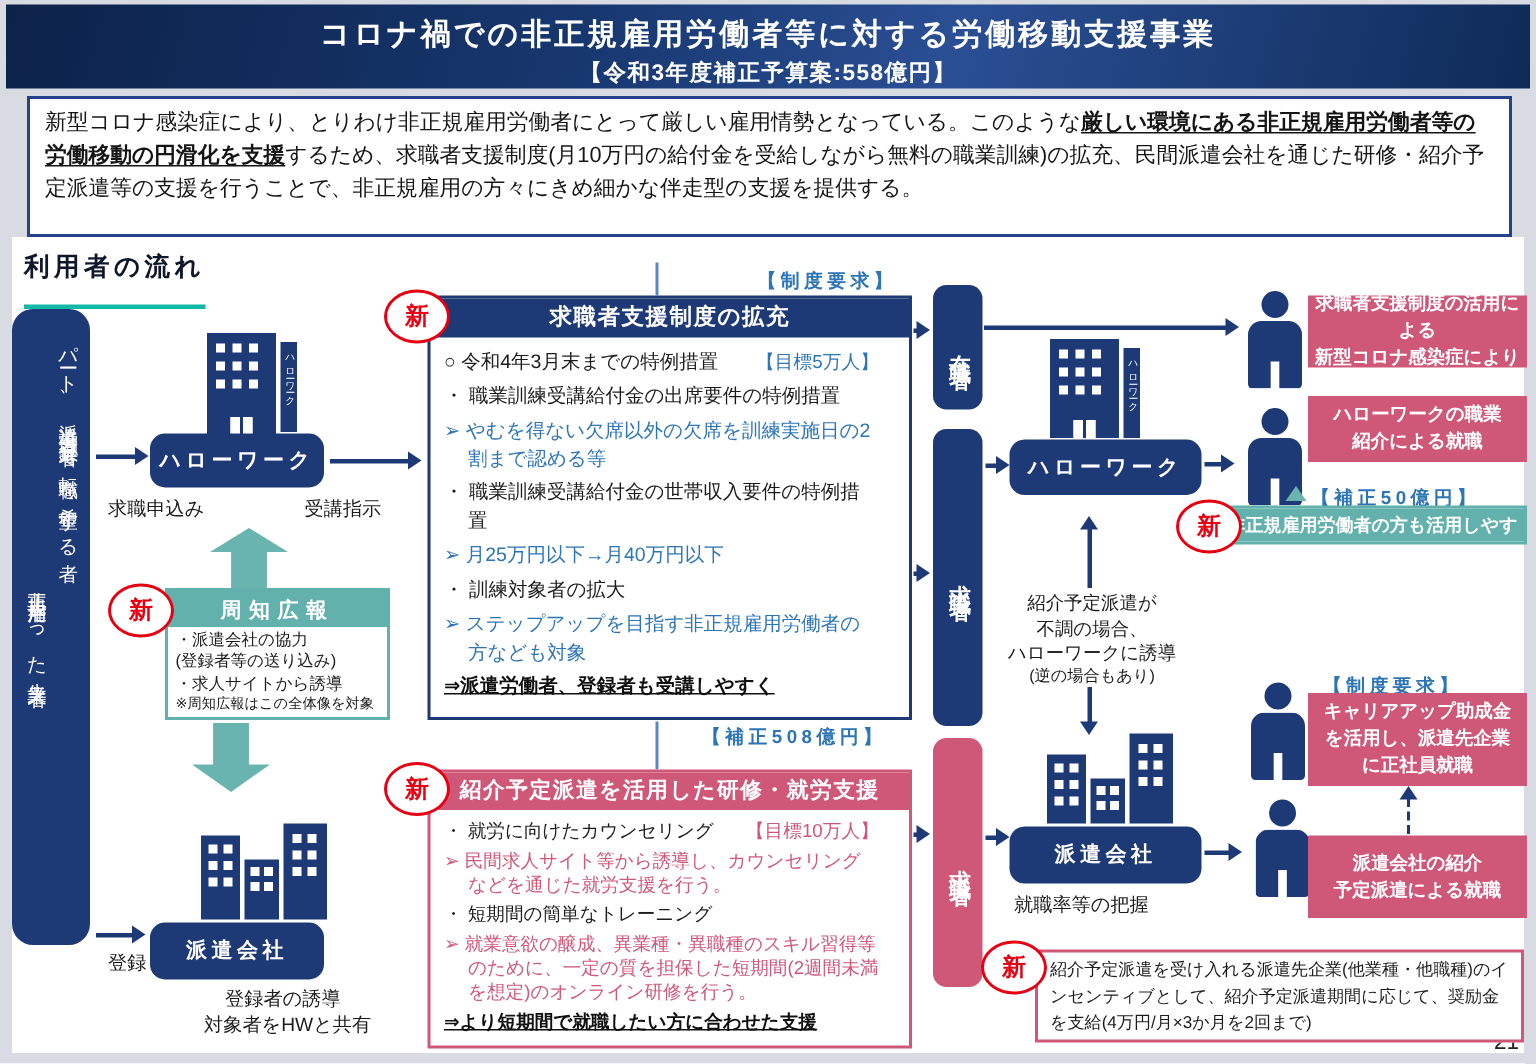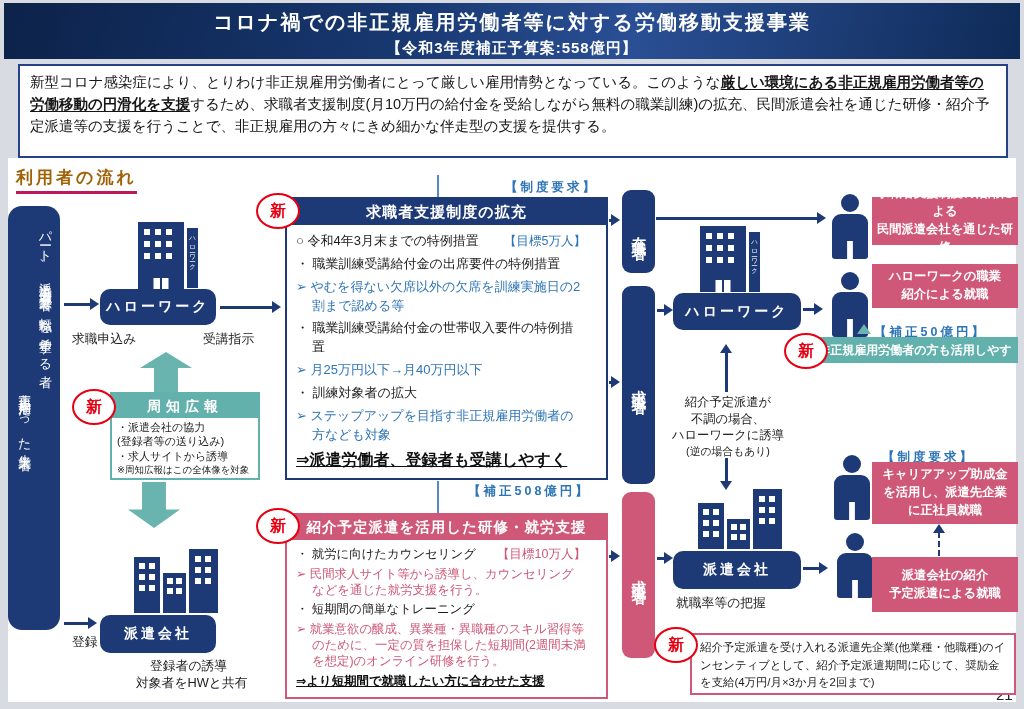--- a/index.html
+++ b/index.html
@@ -6,21 +6,21 @@
   .slide{position:relative;width:1024px;height:709px;background:#d9dbe3;font-family:"Liberation Sans","DejaVu Sans",sans-serif;overflow:hidden;}
   
   .hdr{position:absolute;left:4px;top:3px;right:4px;height:56px;background:linear-gradient(105deg,#0c2249 0%,#17376f 38%,#2a4f94 62%,#0e2a57 100%);color:#fff;text-align:center;}
   .hdr .t1{font-size:20px;font-weight:bold;letter-spacing:2px;margin-top:6px;}
   .hdr .t2{font-size:15px;font-weight:bold;letter-spacing:1px;margin-top:3px;}
   
   .intro{position:absolute;left:18px;top:64px;width:966px;height:78px;background:#fff;border:2px solid #24418a;padding:6px 10px;font-size:14.5px;line-height:1.5;color:#151515;}
   .intro b{text-decoration:underline;text-underline-offset:2px;}
   .panel{position:absolute;left:8px;top:158px;width:1008px;height:544px;background:#fff;}
   
-  .sec{position:absolute;left:16px;top:166px;font-size:17px;font-weight:bold;color:#a16207;letter-spacing:3px;border-bottom:3px solid #be185d;padding-bottom:2px;}
+  .sec{position:absolute;left:16px;top:166px;font-size:17px;font-weight:bold;color:#0f172a;letter-spacing:3px;border-bottom:3px solid #14b8a6;padding-bottom:14px;}
   
   .leftbar{position:absolute;left:8px;top:206px;width:52px;height:424px;background:#1e3a76;border-radius:14px;color:#fff;font-size:13px;writing-mode:vertical-rl;padding:16px 5px;box-sizing:border-box;letter-spacing:2px;line-height:1.6;}
   .leftbar .g2{margin-top:162px;display:block;}
   .leftbar .g1{display:block;}
   
   .vbar{position:absolute;width:33px;border-radius:9px;color:#fff;font-weight:bold;font-size:14.5px;letter-spacing:5px;writing-mode:vertical-rl;display:flex;align-items:center;justify-content:center;}
   .vnavy{background:#1e3a76;} .vpink{background:#cf5878;}
   
   .nbox{position:absolute;background:#1e3a76;color:#fff;border-radius:10px;display:flex;align-items:center;justify-content:center;font-size:14px;font-weight:bold;letter-spacing:3px;}
   
@@ -58,21 +58,21 @@
   .bb-head.hblue{background:#1e3a76;font-size:15px;height:26px;line-height:26px;}
   .bb-head.hpink{background:#cf5878;font-size:14.5px;height:25px;line-height:25px;}
   .bb-body{padding:3px 20px 2px 9px;}
   .bx-li{font-size:13px;line-height:1.45;color:#1c1c1c;margin:4px 0;padding-left:16px;text-indent:-16px;}
   .bx-li.subB{color:#2e75b6;}
   .bx-li.subP{color:#cf5878;}
   .bx-li.p2{font-size:12.4px;line-height:1.32;margin:3px 0;}
   .frow{display:flex;justify-content:space-between;align-items:baseline;padding-left:0;text-indent:0;}
   .goalB{color:#2e75b6;font-size:12.5px;white-space:nowrap;}
   .goalP{color:#cf5878;font-size:12.5px;white-space:nowrap;}
-  .concl{font-weight:bold;text-decoration:underline;color:#101010;font-size:16px;margin-top:3px;text-indent:0;padding-left:0;}
+  .concl{font-weight:bold;text-decoration:underline;color:#101010;font-size:13px;margin-top:3px;text-indent:0;padding-left:0;}
   
   .bluecap{position:absolute;color:#2e75b6;font-weight:bold;font-size:12.5px;letter-spacing:3px;white-space:nowrap;}
   .lead{position:absolute;width:2px;background:#5b87c5;}
   
   .plabel{position:absolute;background:#cf5878;color:#fff;font-weight:bold;font-size:12.3px;line-height:1.45;display:flex;flex-direction:column;align-items:center;justify-content:center;text-align:center;}
   
   .tealbox{position:absolute;left:812px;top:337px;width:206px;background:#fff;border:2.5px solid #63b1ac;box-sizing:border-box;z-index:4;}
   .tealbox .th{background:#63b1ac;color:#fff;font-weight:bold;font-size:12px;text-align:center;height:22px;line-height:22px;}
   .tealbox .tb{padding:5px 6px;font-size:12.3px;color:#1c1c1c;line-height:1.38;}
   
@@ -207,21 +207,21 @@
   <div class="arr" style="left:657px;top:557px;width:8px;"></div>
   <div class="smalltxt" style="left:676px;top:595px;">就職率等の把握</div>
   <div class="arr" style="left:803px;top:567px;width:17px;"></div>
 
   <div class="person" style="left:830px;top:194px;">
       <div class="p-head"></div>
       <div class="p-body"></div>
     </div>
   <div class="plabel" style="left:872px;top:197px;width:146px;height:48px;">
     <div>求職者支援制度の活用による</div>
-    <div>民間派遣会社を通じた研修</div>
+    <div>新型コロナ感染症により</div>
   </div>
   <div class="person" style="left:830px;top:272px;">
       <div class="p-head"></div>
       <div class="p-body"></div>
     </div>
   <div class="plabel" style="left:872px;top:264px;width:146px;height:44px;">
     <div>ハローワークの職業</div>
     <div>紹介による就職</div>
   </div>
   <div class="tealtri" style="left:857px;top:324px;"></div>

